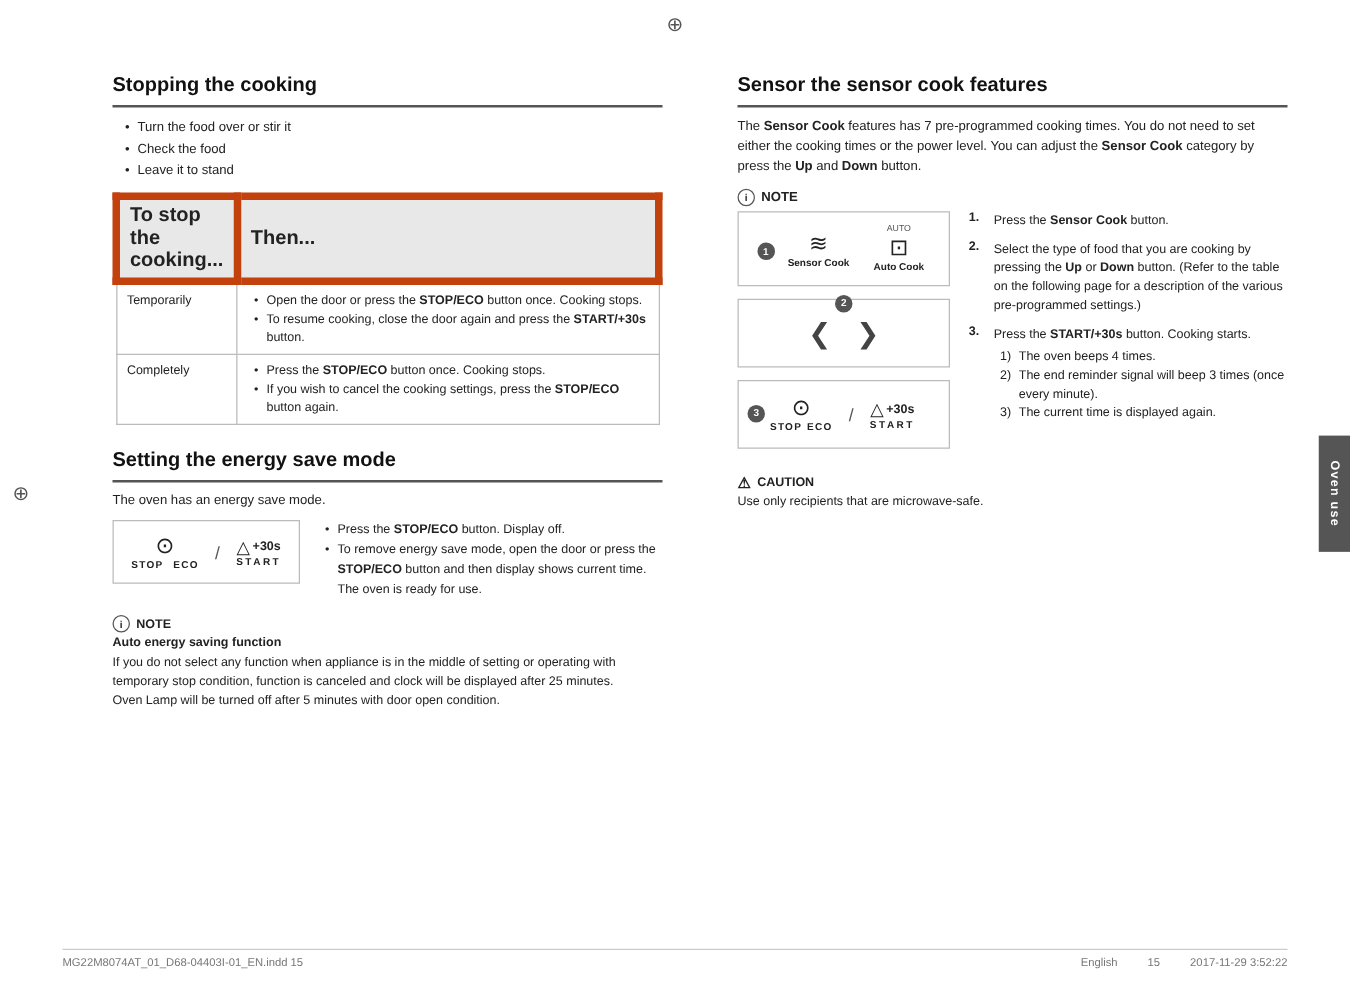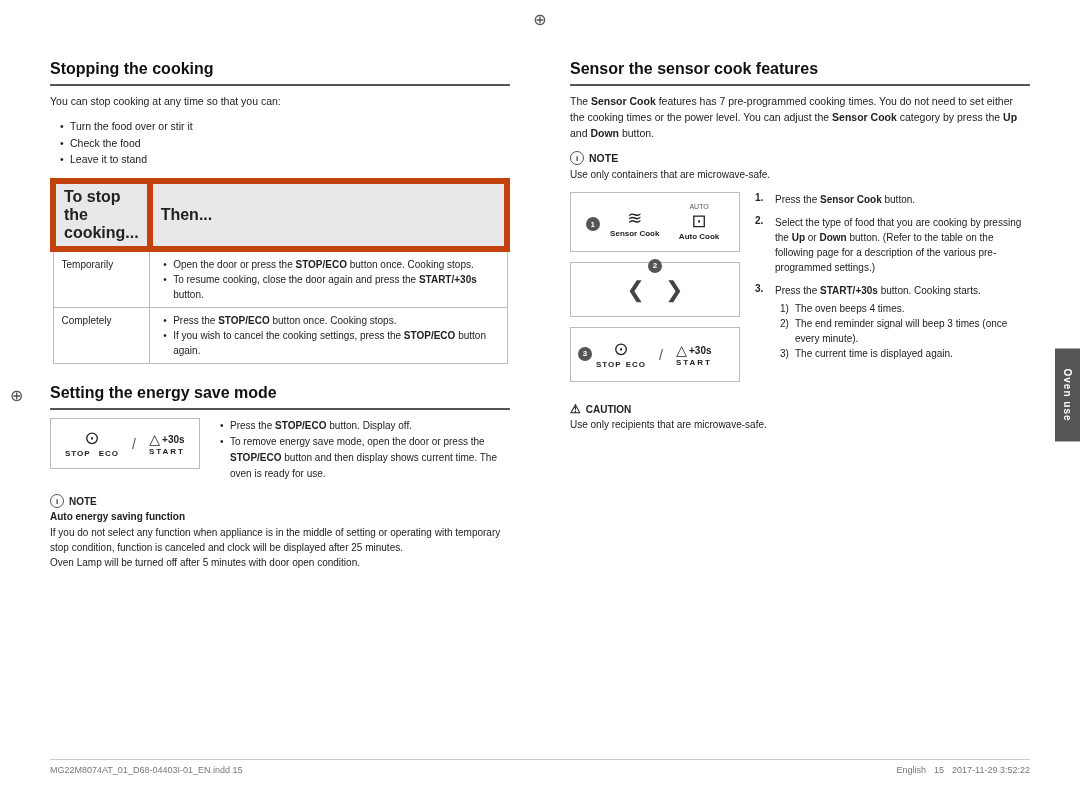--- a/index.html
+++ b/index.html
@@ -44,20 +44,21 @@
 
     .two-column {
       display: flex;
       gap: 30px;
       margin-top: 20px;
     }
 
     .left-col {
       flex: 1;
       padding-right: 15px;
+      margin-left: 40px;
     }
 
     .right-col {
       flex: 1;
       padding-left: 15px;
     }
 
     .section-title {
       font-size: 16px;
       font-weight: bold;
@@ -413,21 +414,21 @@
       align-items: center;
       font-size: 9px;
       color: #777;
       border-top: 1px solid #ccc;
       padding-top: 5px;
     }
 
     .footer-right {
       display: flex;
       align-items: flex-end;
-      gap: 8px;
+      gap: 24px;
     }
 
     .oven-use-tab {
       position: absolute;
       right: 0;
       top: 50%;
       background: #555;
       color: white;
       writing-mode: vertical-lr;
       text-orientation: mixed;
@@ -449,21 +450,20 @@
   <div class="left-dot">⊕</div>
 
   <div class="oven-use-tab">Oven use</div>
 
   <div class="two-column">
 
     <div class="left-col">
 
       <div>
         <div class="section-title">Stopping the cooking</div>
-        <p class="section-intro">You can stop cooking at any time so that you can:</p>
         <ul class="bullet-list">
           <li>Turn the food over or stir it</li>
           <li>Check the food</li>
           <li>Leave it to stand</li>
         </ul>
 
         <table class="stop-table">
           <thead>
             <tr>
               <th>To stop the cooking...</th>
@@ -488,20 +488,21 @@
                   <li>If you wish to cancel the cooking settings, press the <b>STOP/ECO</b> button again.</li>
                 </ul>
               </td>
             </tr>
           </tbody>
         </table>
       </div>
 
       <div class="energy-section">
         <div class="section-title">Setting the energy save mode</div>
+        <p class="energy-intro">The oven has an energy save mode.</p>
 
         <div class="energy-content">
 
           <div class="button-diagram">
             <div class="btn-icon">
               <span class="icon-symbol">⊙</span>
               <div style="display:flex;gap:4px;margin-top:2px;">
                 <span class="icon-label">STOP</span>
                 <span style="font-size:8px;">  </span>
                 <span class="icon-label">ECO</span>
@@ -540,21 +541,20 @@
       <div>
         <div class="section-title">Sensor the sensor cook features</div>
         <p class="sensor-intro">
           The <b>Sensor Cook</b> features has 7 pre-programmed cooking times. You do not need to set either the cooking times or the power level. You can adjust the <b>Sensor Cook</b> category by press the <b>Up</b> and <b>Down</b> button.
         </p>
 
         <div class="note-row">
           <div class="note-icon">i</div>
           <span>NOTE</span>
         </div>
-        <p class="note-use-text">Use only containers that are microwave-safe.</p>
 
         <div style="display:flex;gap:15px;align-items:flex-start;">
 
           <div style="min-width:170px;">
 
             <div class="sensor-diagram">
               <div style="position:relative;">
                 <div class="circle-num" style="position:absolute;top:-5px;left:-5px;">1</div>
               </div>
               <div class="sensor-btn">

